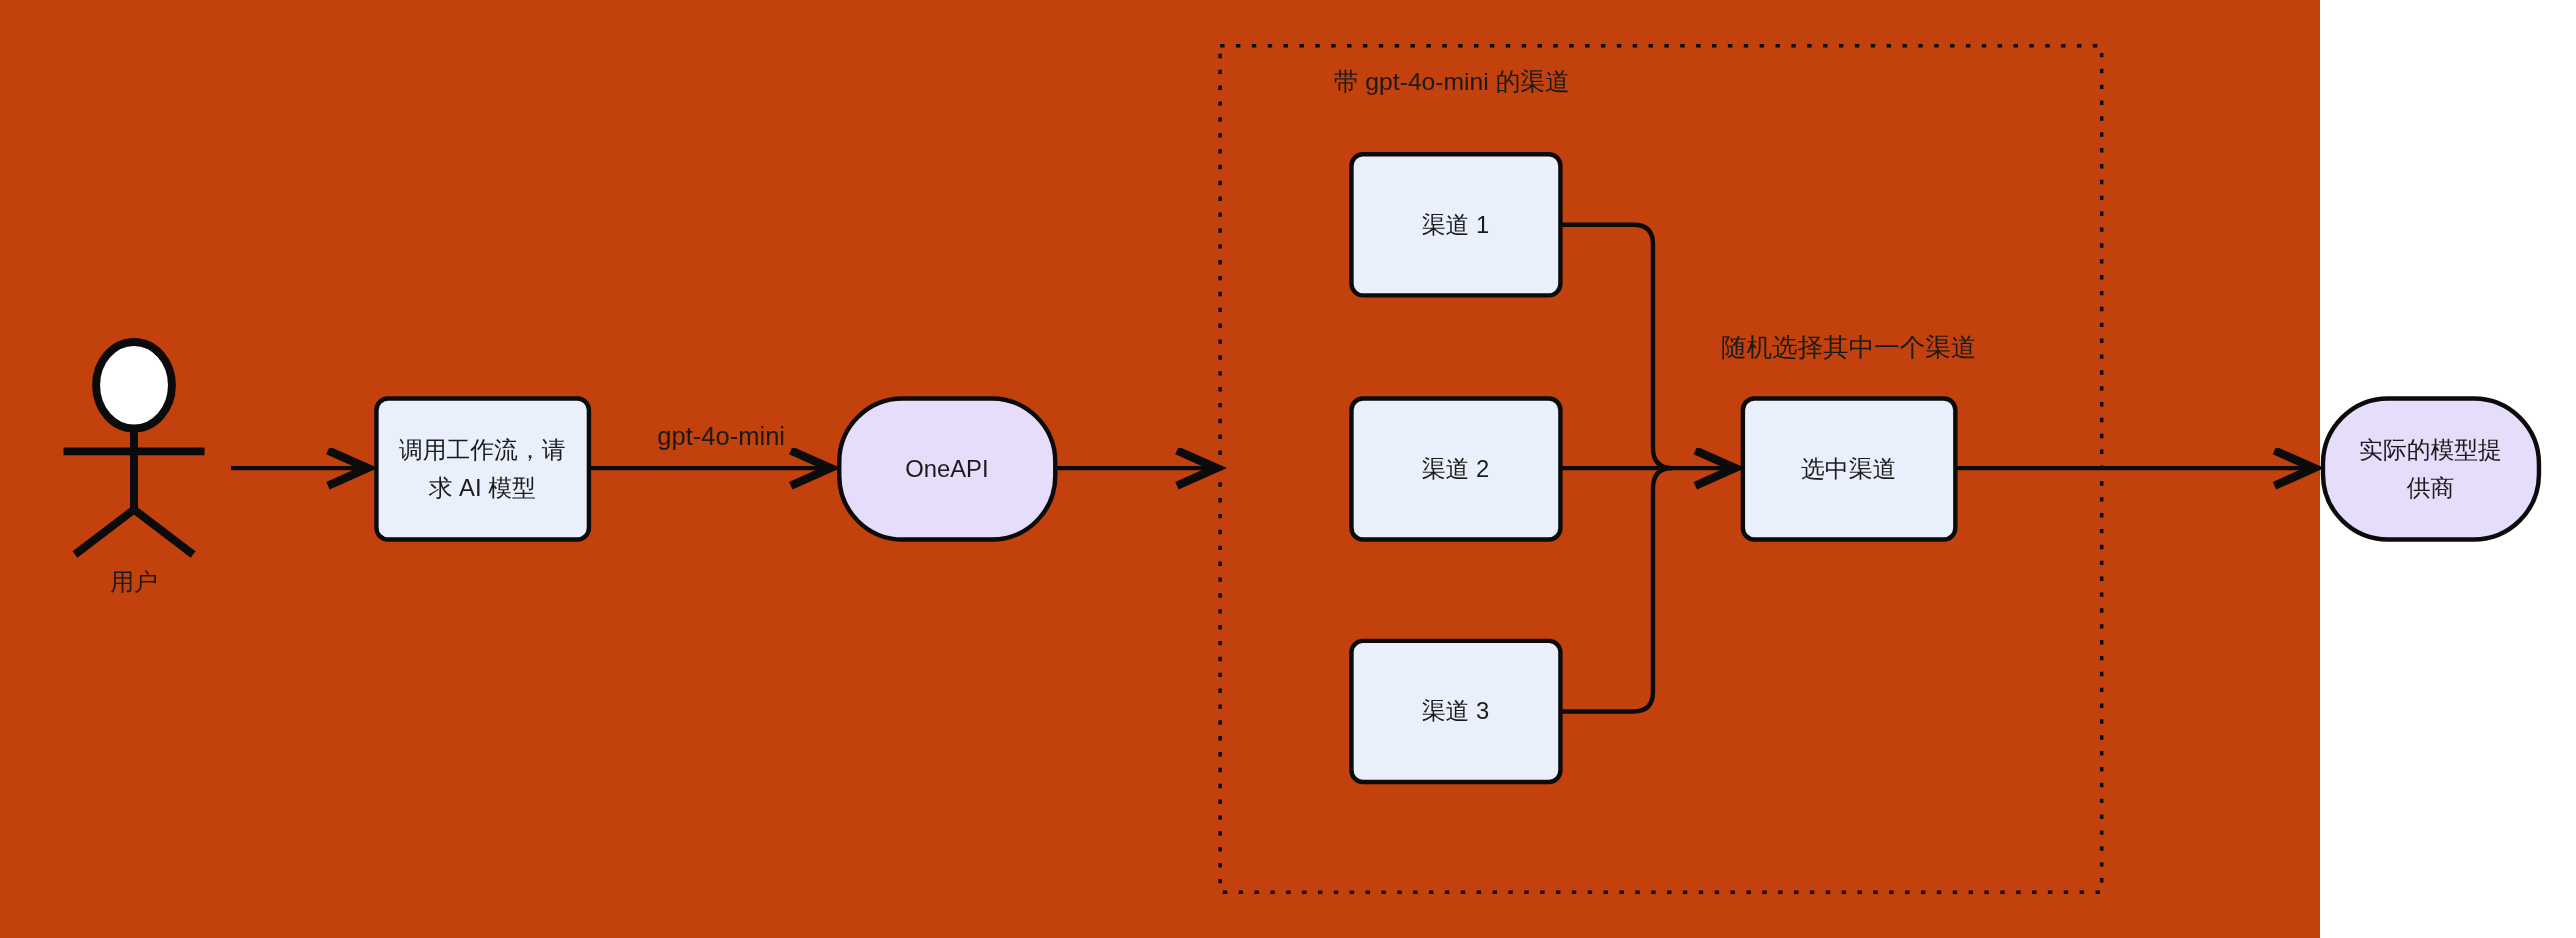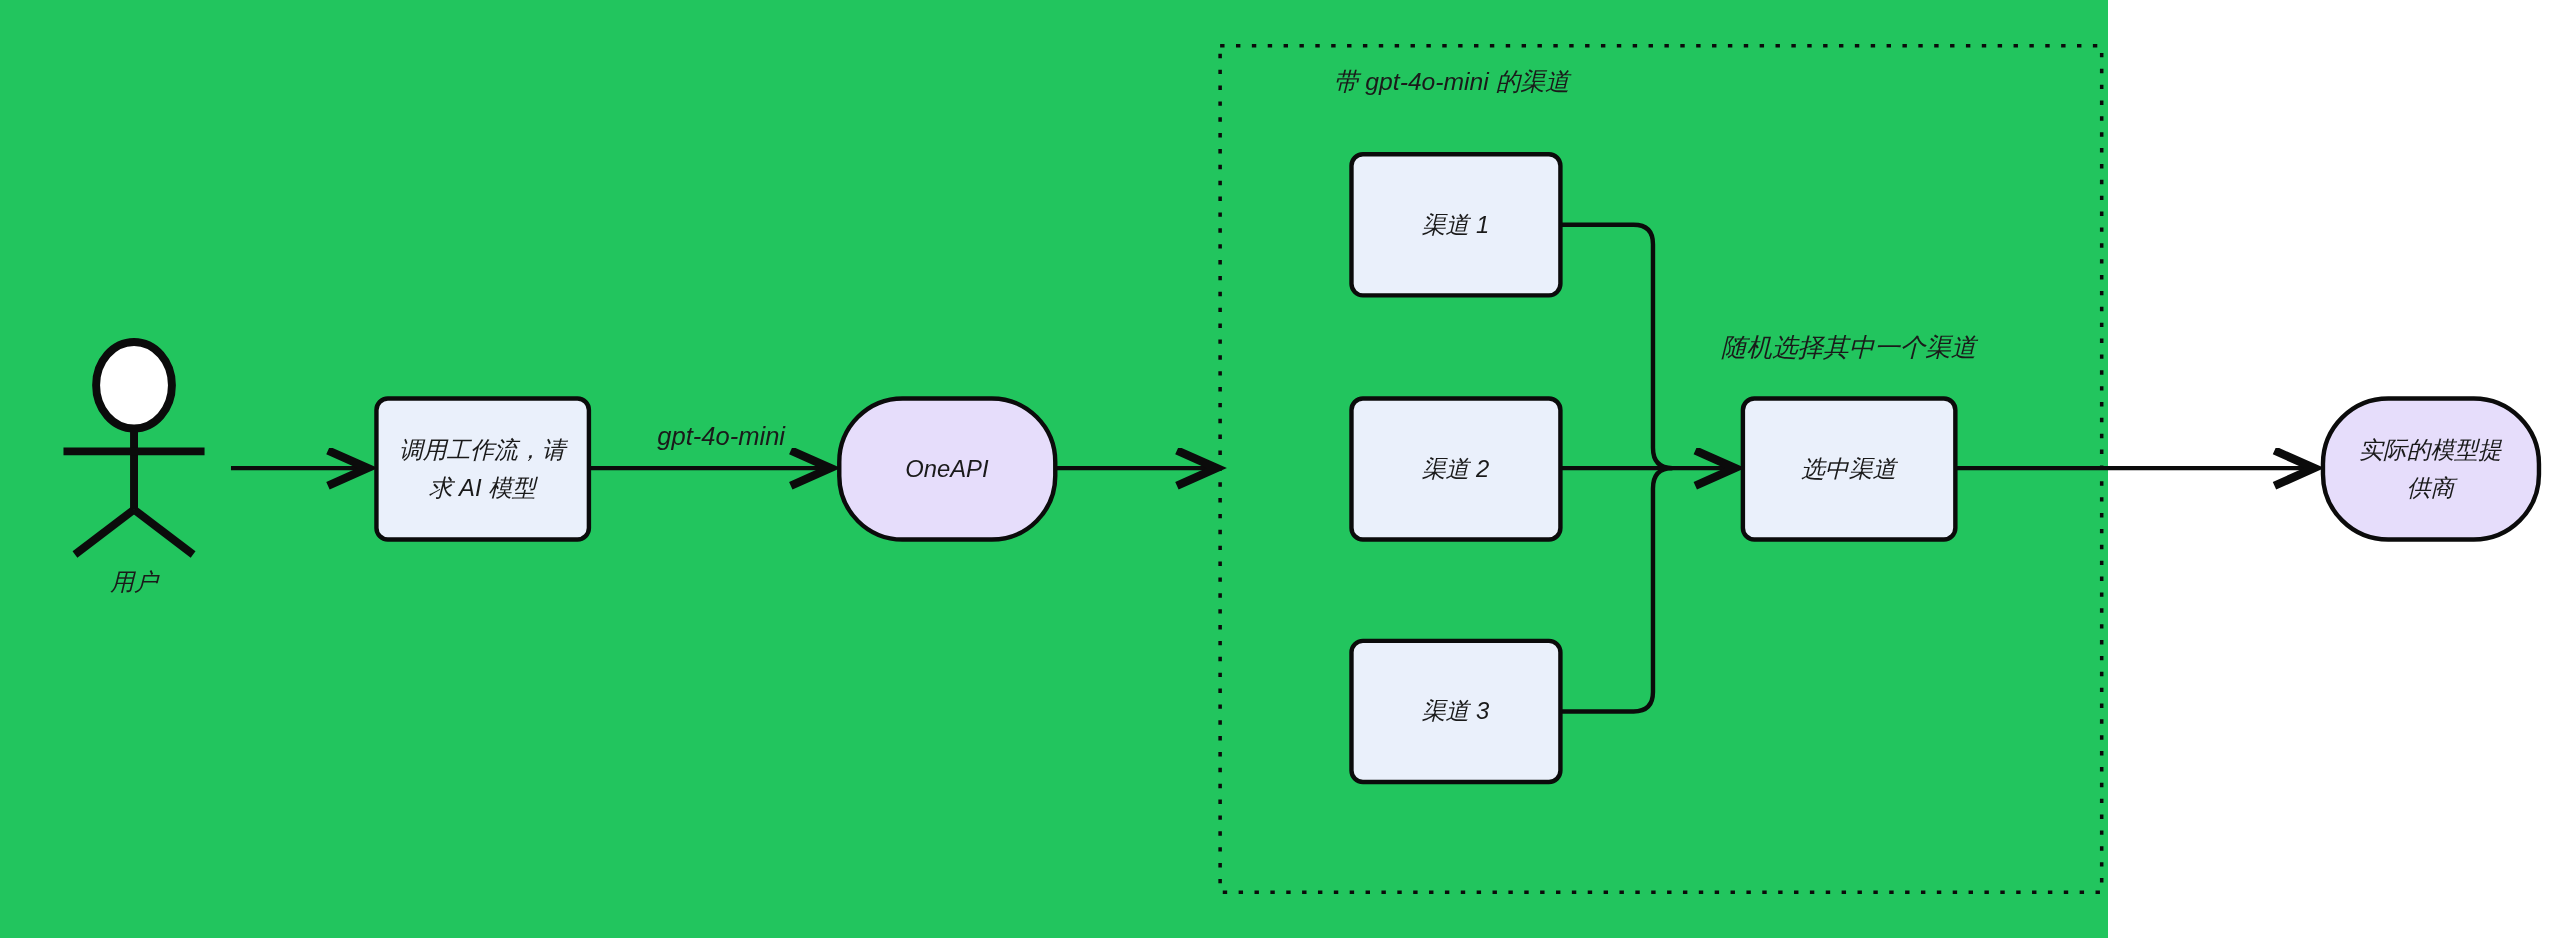--- a/index.html
+++ b/index.html
@@ -8,24 +8,23 @@
     background: #ffffff;
   }
   body {
     width: 2576px;
     height: 938px;
     font-family: "Liberation Sans", "DejaVu Sans", sans-serif;
     overflow: hidden;
   }
   #diagram-root {
     position: relative;
-    width: 2108px;
+    width: 2320px;
     height: 938px;
-    background: #22c55e;
-    font-style: italic;
+    background: #c2410c;
   }
   svg.diagram {
     display: block;
     width: 2576px;
     height: 938px;
   }
   .node-shape {
     stroke: #0b0b0b;
     stroke-width: 5;
   }

